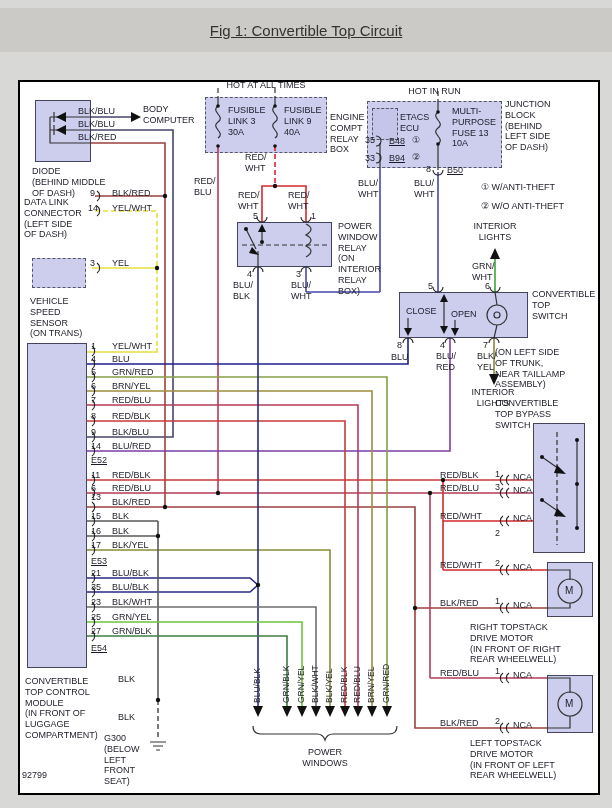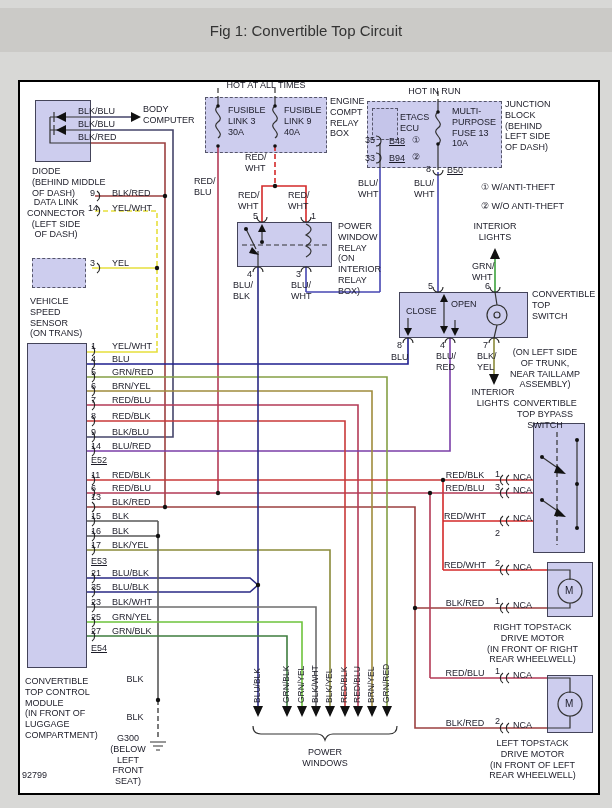--- a/index.html
+++ b/index.html
@@ -1,24 +1,24 @@
 <!DOCTYPE html>
 <html style="--blk_blu: #45456b; --blk_red: #9c4040; --yel: #e6df3d; --red_wht: #d42a2a; --red_blu: #b43b57; --blu_wht: #4747b2; --blu: #1f1f8f; --blu_red: #7b3fa8; --grn_wht: #3da23d; --blk_yel: #8a8a3a; --grn_red: #85a045; --brn_yel: #a08c3c; --red_blk: #c93a3a; --blu_blk: #2a2a85; --blk: #5a5a5a; --blk_wht: #6e6e6e; --grn_yel: #6ec43c; --grn_blk: #3f7d3f;"><head>
 <meta charset="utf-8">
 <style>
   html,body{margin:0;padding:0;}
   body{width:612px;height:808px;position:relative;background:#d8d8d6;
        font-family:"Liberation Sans","DejaVu Sans",sans-serif;color:#1c1c28;overflow:hidden;}
   .titlebar{position:absolute;left:0;top:8px;width:612px;height:44px;background:#cbcac7;
-            display:flex;align-items:center;justify-content:center;font-size:15px;color:#333;}
+            display:flex;align-items:center;justify-content:center;font-size:15px;color:#333;text-decoration:underline;}
   .frame{position:absolute;left:18px;top:80px;width:578px;height:711px;background:#ffffff;border:2px solid #000;}
   .bx{position:absolute;background:#cdcdee;border:1px solid #44445a;box-sizing:border-box;}
   .bx.dash{border:1px dashed #55556a;}
   .lbl{position:absolute;font-size:9px;line-height:1.2;white-space:pre-line;color:#1c1c28;}
-  .rt{text-align:center;}
+  .rt{text-align:left;}
   .ctr{text-align:center;}
   .un{text-decoration:underline;}
   .vlbl{position:absolute;writing-mode:vertical-rl;transform:rotate(180deg);
         font-size:8.5px;color:#1c1c28;height:52px;display:flex;align-items:center;}
   svg{position:absolute;left:0;top:0;}
   .wire{fill:none;stroke-width:1.6;}
   .sym{fill:none;stroke:#333;stroke-width:1.2;}
   .pin{fill:none;stroke:#222;stroke-width:1.1;}
   .w-blkblu{stroke:var(--blk_blu)} .w-blkred{stroke:var(--blk_red)}
   .w-yel{stroke:var(--yel)} .w-redwht{stroke:var(--red_wht)}
@@ -139,21 +139,21 @@
 </svg>
 
 <span class="lbl ctr" style="left:205px;top:80px;width:122px">HOT AT ALL TIMES</span>
 <span class="lbl ctr" style="left:367px;top:86px;width:135px">HOT IN RUN</span>
 <span class="lbl" style="left:228px;top:105px">FUSIBLE
 LINK 3
 30A</span>
 <span class="lbl" style="left:284px;top:105px">FUSIBLE
 LINK 9
 40A</span>
-<span class="lbl" style="left:330px;top:96px">ENGINE
+<span class="lbl" style="left:330px;top:112px">ENGINE
 COMPT
 RELAY
 BOX</span>
 
 <span class="lbl" style="left:400px;top:112px">ETACS
 ECU</span>
 <span class="lbl" style="left:452px;top:106px">MULTI-
 PURPOSE
 FUSE 13
 10A</span>
@@ -225,21 +225,21 @@
 RELAY
 BOX)</span>
 
 <span class="lbl ctr" style="left:465px;top:221px;width:60px">INTERIOR
 LIGHTS</span>
 <span class="lbl" style="left:472px;top:261px">GRN/
 WHT</span>
 <span class="lbl" style="left:428px;top:281px">5</span>
 <span class="lbl" style="left:485px;top:281px">6</span>
 <span class="lbl" style="left:406px;top:306px">CLOSE</span>
-<span class="lbl" style="left:451px;top:299px">OPEN</span>
+<span class="lbl" style="left:451px;top:309px">OPEN</span>
 <span class="lbl" style="left:532px;top:289px">CONVERTIBLE
 TOP
 SWITCH</span>
 <span class="lbl" style="left:397px;top:340px">8</span>
 <span class="lbl" style="left:440px;top:340px">4</span>
 <span class="lbl" style="left:483px;top:340px">7</span>
 <span class="lbl" style="left:391px;top:352px">BLU</span>
 <span class="lbl" style="left:436px;top:351px">BLU/
 RED</span>
 <span class="lbl" style="left:477px;top:351px">BLK/

